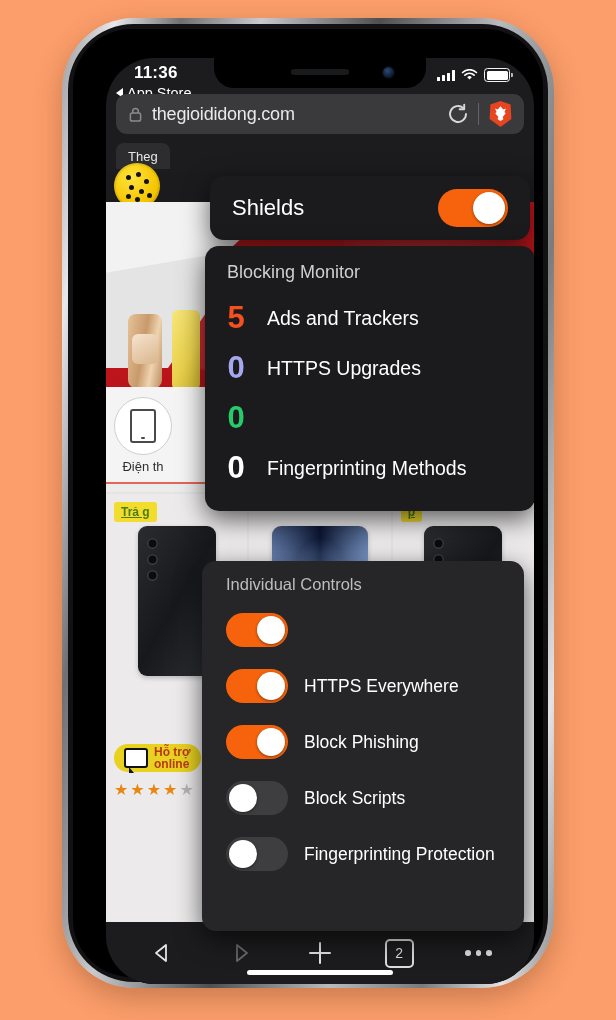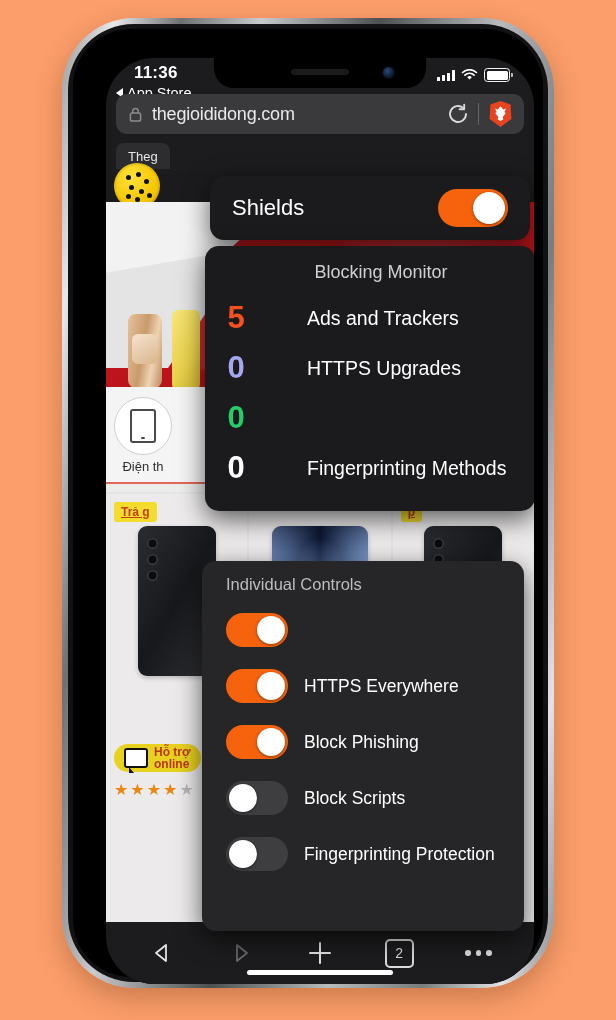--- a/index.html
+++ b/index.html
@@ -153,21 +153,21 @@
     width:22px;height:30px;border:2px solid #4a4a4a;border-radius:3px;background:#fff;
   }
   .cat .circ .dev::after{content:"";position:absolute;left:50%;transform:translateX(-50%);
     bottom:2px;width:4px;height:2px;background:#4a4a4a;border-radius:1px;}
   .redline{position:absolute;left:0;top:310px;right:0;height:2px;background:#e03a28;opacity:.75;}
 
   .prodgrid{position:absolute;left:0;top:320px;right:0;bottom:0;background:#e4e4e4;
     display:flex;gap:2px;padding-top:2px;}
   .card{flex:1;background:#eceaea;position:relative;overflow:hidden;}
   .tag{
-    position:absolute;left:8px;top:8px;background:#f2dc2e;color:#c2410c;font-size:12px;
+    position:absolute;left:8px;top:8px;background:#f2dc2e;color:#4d7c0f;font-size:12px;
     font-weight:bold;padding:3px 7px;border-radius:3px;z-index:3;white-space:nowrap;text-decoration:underline;
   }
   .card .shot{
     position:absolute;left:50%;transform:translateX(-50%);top:32px;width:78px;height:150px;
     border-radius:9px;background:linear-gradient(120deg,#2b2c30,#17181b 50%,#303135);
     box-shadow:0 2px 5px rgba(0,0,0,.22);
   }
   .card .shot .cams{position:absolute;left:9px;top:12px;display:flex;flex-direction:column;gap:5px;}
   .card .shot .cams i{width:11px;height:11px;border-radius:50%;background:#0b0c0e;
     box-shadow:inset 0 0 0 1.5px #3c3e44;}
@@ -234,24 +234,24 @@
   }
   .switch.on{background:#f6630c;}
   .switch.on .knob{right:3px;}
   .switch.off{background:#48484a;}
   .switch.off .knob{left:3px;}
 
   .panel-monitor{
     left:99px;top:188px;width:330px;height:265px;border-radius:14px;
     background:#1b1b1d;padding:16px 0 0 0;box-sizing:border-box;
   }
-  .panel-monitor .sect{color:#cfcfd1;font-size:18px;padding-left:22px;margin-bottom:10px;text-align:center;}
+  .panel-monitor .sect{color:#cfcfd1;font-size:18px;padding-left:22px;margin-bottom:10px;}
   .statrow{display:flex;align-items:center;height:50px;}
   .statnum{width:62px;text-align:center;font-size:31px;font-weight:bold;flex:0 0 auto;}
-  .statlabel{color:#fff;font-size:19.5px;margin-left:40px;}
+  .statlabel{color:#fff;font-size:19.5px;}
 
   .panel-controls{
     left:96px;top:455px;width:322px;height:370px;border-radius:14px;
     background:#262628;padding:14px 0 0 0;box-sizing:border-box;margin-top:48px;
   }
   .panel-controls .sect{color:#bdbdbf;font-size:16.5px;padding-left:24px;margin-bottom:8px;}
   .ctrlrow{display:flex;align-items:center;height:56px;padding-left:24px;}
   .ctrlrow .sw{margin-right:16px;flex:0 0 auto;}
   .switch.sm{width:62px;height:34px;border-radius:17px;}
   .switch.sm .knob{width:28px;height:28px;top:3px;}

